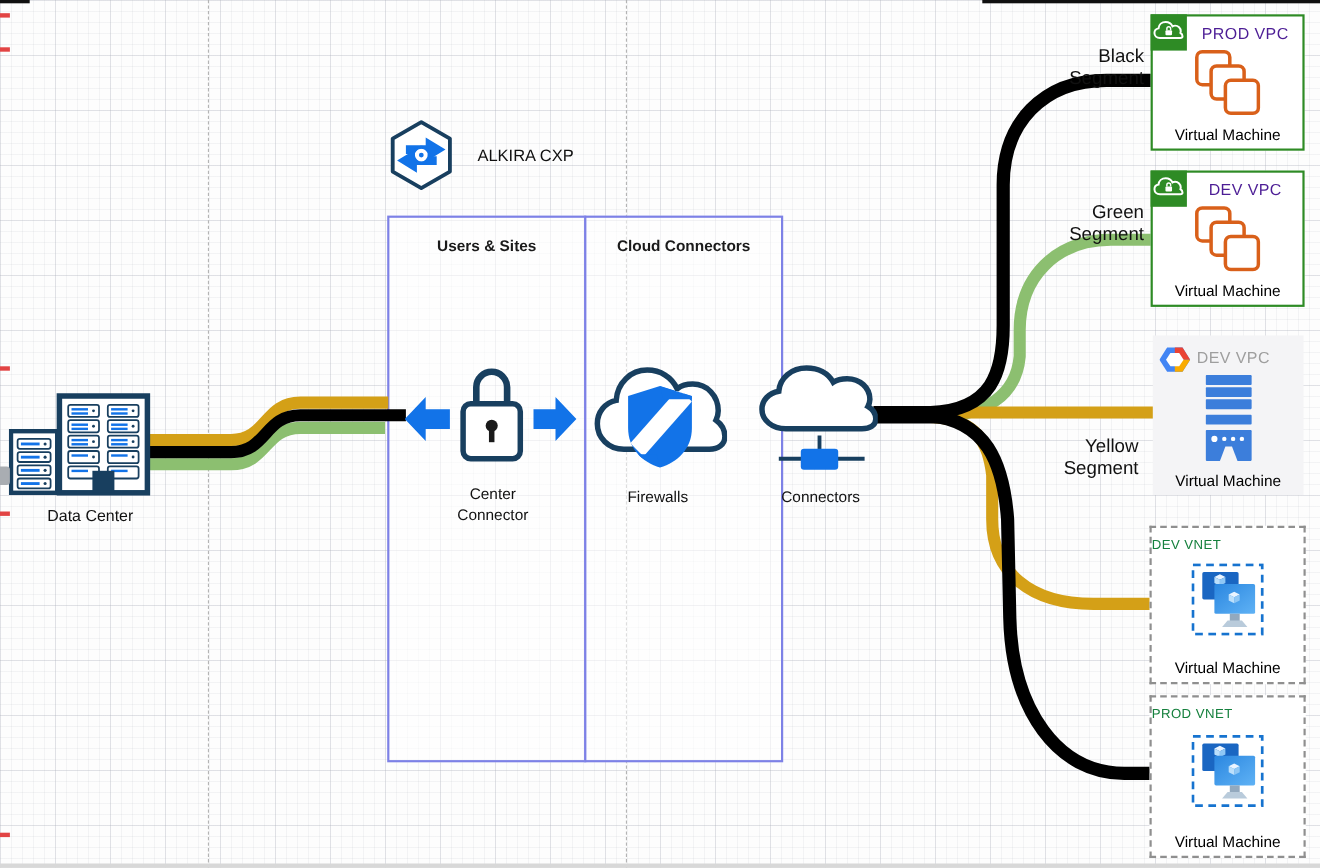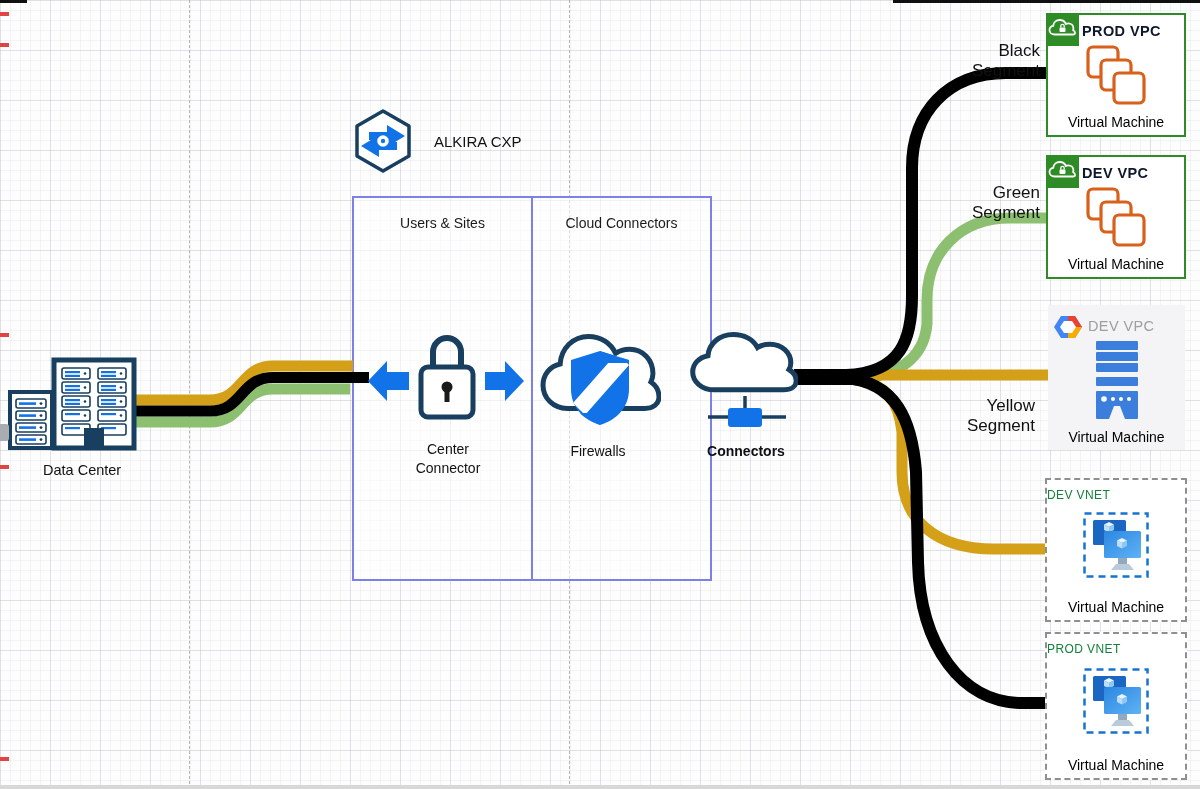--- a/index.html
+++ b/index.html
@@ -11,36 +11,36 @@
       linear-gradient(90deg, rgba(175,178,190,.28) 1px, transparent 1px),
       linear-gradient(rgba(175,178,190,.13) 1px, transparent 1px),
       linear-gradient(90deg, rgba(175,178,190,.13) 1px, transparent 1px);
     background-size:50px 50px,50px 50px,10px 10px,10px 10px;
   }
   .abs{position:absolute;}
   .guide-v{position:absolute;top:0;bottom:0;width:0;border-left:1px dashed #b4b4b4;z-index:1;}
   .red-dash{position:absolute;left:0;width:9px;height:4px;background:#e24444;z-index:2;}
   .edge-artifact{position:absolute;z-index:9;}
   
-  .cxp-box{position:absolute;left:352px;top:196px;width:489px;height:385px;display:flex;z-index:3;}
+  .cxp-box{position:absolute;left:352px;top:196px;width:489px;height:497px;display:flex;z-index:3;font-weight:bold;}
   .cxp-col{border:2px solid #7d81e6;background:rgba(255,255,255,.55);box-sizing:border-box;}
   .cxp-col + .cxp-col{margin-left:-2px;}
   .cxp-col .col-header{display:block;margin-top:17px;text-align:center;font-size:14px;color:#1a1a1a;}
   .col-1{width:181px;} .col-2{width:129px;} .col-3{width:181px;}
   
   #edges{position:absolute;left:0;top:0;z-index:5;pointer-events:none;}
   
   .node{z-index:6;}
   .diagram-label{position:absolute;z-index:7;font-size:14px;color:#111;}
   .seg-label{position:absolute;z-index:7;font-size:17px;color:#111;text-align:right;}
   .center-text{text-align:center;}
   
   .vpc-box{position:absolute;left:1046px;width:140px;height:124px;background:#fff;border:2px solid #2e8b25;box-sizing:border-box;z-index:6;}
   .vpc-corner{position:absolute;left:-2px;top:-2px;width:33px;height:33px;background:#2e8b25;}
-  .vpc-title{position:absolute;left:34px;top:8px;width:100px;text-align:left;font-size:14.5px;color:#0f172a;letter-spacing:.4px;font-weight:bold;}
+  .vpc-title{position:absolute;left:34px;top:8px;width:100px;text-align:center;font-size:14.5px;color:#4c1d95;letter-spacing:.4px;}
   .vm-label{position:absolute;left:0;right:0;bottom:5px;text-align:center;font-size:14px;color:#000;}
   .gcp-tile{position:absolute;left:1048px;top:305px;width:137px;height:145px;background:#f4f4f6;z-index:6;}
   .gcp-title{position:absolute;left:40px;top:13px;font-size:14.5px;color:#9e9e9e;letter-spacing:.4px;}
   .vnet-box{position:absolute;left:1045px;width:142px;background:#fff;border:2px dashed #8f8f8f;box-sizing:border-box;z-index:6;}
   .vnet-title{position:absolute;left:0;right:0;top:8px;text-align:left;font-size:12px;color:#15803d;letter-spacing:.4px;}
   .icon-center{position:absolute;left:50%;transform:translateX(-50%);}
 </style>
 </head>
 <body>
 
@@ -198,21 +198,21 @@
   <div class="diagram-label center-text" style="left:556px;top:443px;width:84px;">Firewalls</div>
 
   <svg class="abs node" style="left:690px;top:328px;" width="108" height="70" viewBox="0 0 120 86" preserveAspectRatio="none">
     <path d="M 27,76 C 13,76 3,66 3,54 C 3,44 10,36 20,34 C 21,19 33,8 48,8 C 60,8 70,14 75,24 C 79,21 84,20 89,20 C 102,20 112,30 112,43 C 112,46 111,49 110,51 C 116,55 118,60 118,65 C 118,72 112,76 104,76 Z" fill="#fff" stroke="#183f5f" stroke-width="5" vector-effect="non-scaling-stroke"></path>
   </svg>
   <svg class="abs node" style="left:680px;top:394px;" width="130" height="36" viewBox="0 0 130 36">
     <line x1="65" y1="2" x2="65" y2="16" stroke="#183f5f" stroke-width="3.5"></line>
     <line x1="28" y1="23" x2="106" y2="23" stroke="#183f5f" stroke-width="3.5"></line>
     <rect x="48" y="14" width="34" height="19" rx="3" fill="#1273e8"></rect>
   </svg>
-  <div class="diagram-label center-text" style="left:700px;top:443px;width:92px;font-weight:bold;">Connectors</div>
+  <div class="diagram-label center-text" style="left:700px;top:443px;width:92px;">Connectors</div>
 
   <div class="seg-label" style="left:940px;top:41px;width:100px;">Black Segment</div>
   <div class="seg-label" style="left:940px;top:183px;width:100px;">Green Segment</div>
   <div class="seg-label" style="left:930px;top:396px;width:105px;">Yellow Segment</div>
 
   <div class="vpc-box" style="top:13px;">
     <div class="vpc-corner">
       <svg width="33" height="33" viewBox="0 0 33 33">
         <path d="M 8.5,21.5 C 5.5,21.5 3.5,19.5 3.5,17 C 3.5,14.8 5,13.2 7.2,12.8 C 7.5,9.5 10.2,7 13.7,7 C 16.4,7 18.8,8.5 19.9,10.9 C 20.6,10.5 21.4,10.3 22.3,10.3 C 25.1,10.3 27.4,12.5 27.4,15.3 C 27.4,15.9 27.3,16.4 27.1,16.9 C 28.4,17.7 29,18.9 29,20 C 29,21 28.2,21.5 27,21.5 Z" fill="none" stroke="#fff" stroke-width="1.8"></path>
         <path d="M 14.8,14.5 v-1.5 a1.7,1.7 0 0 1 3.4,0 v1.5" fill="none" stroke="#fff" stroke-width="1.3"></path>

